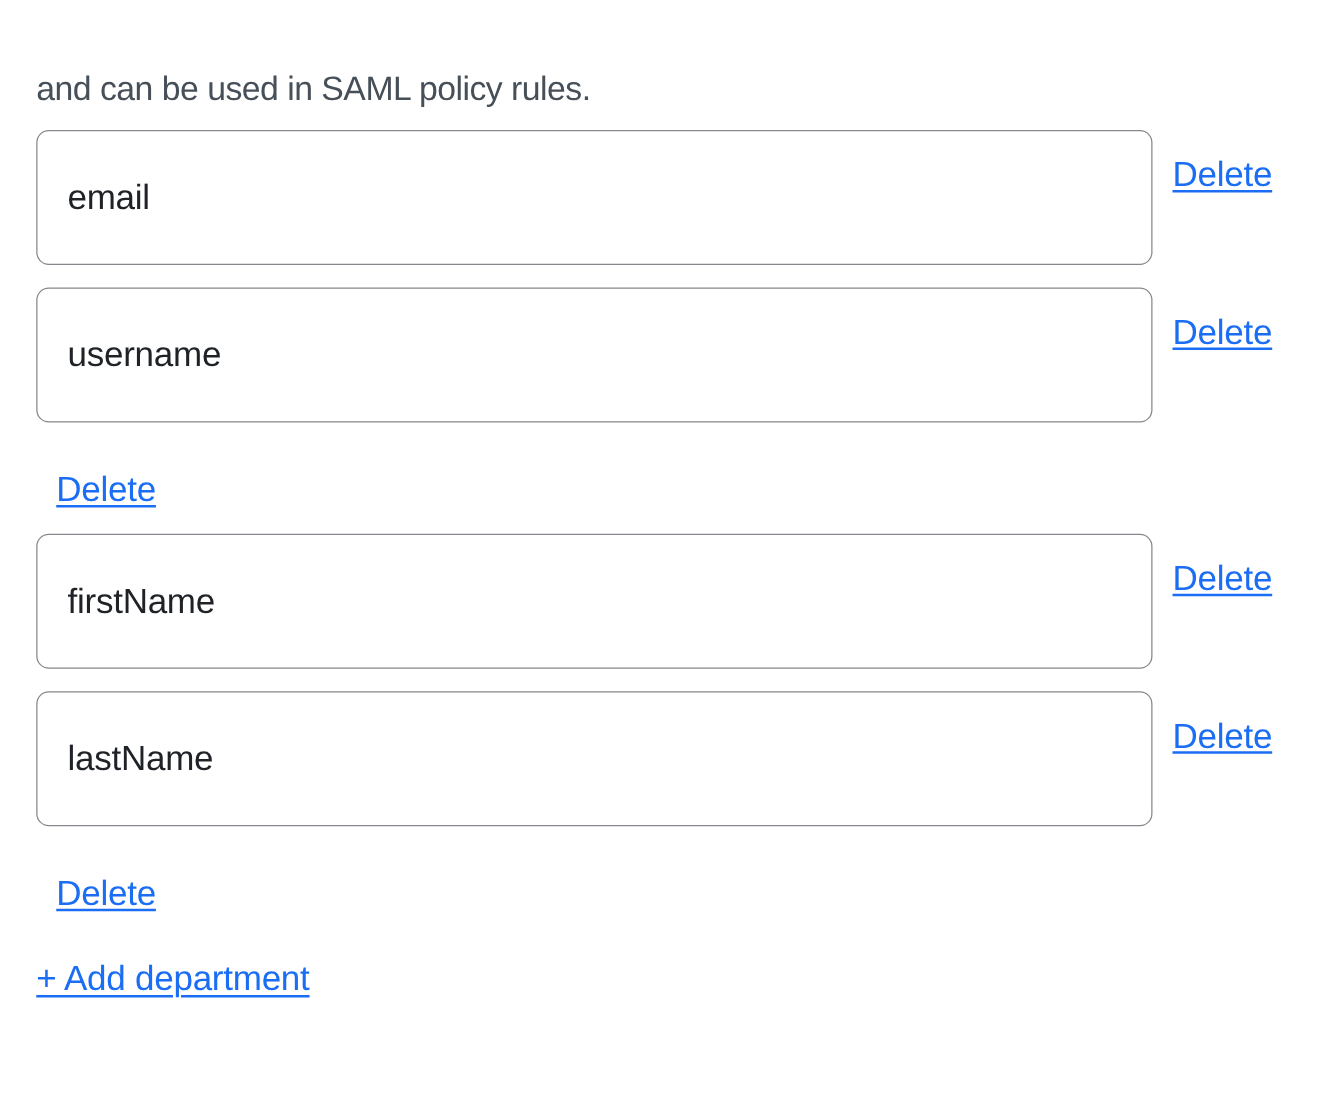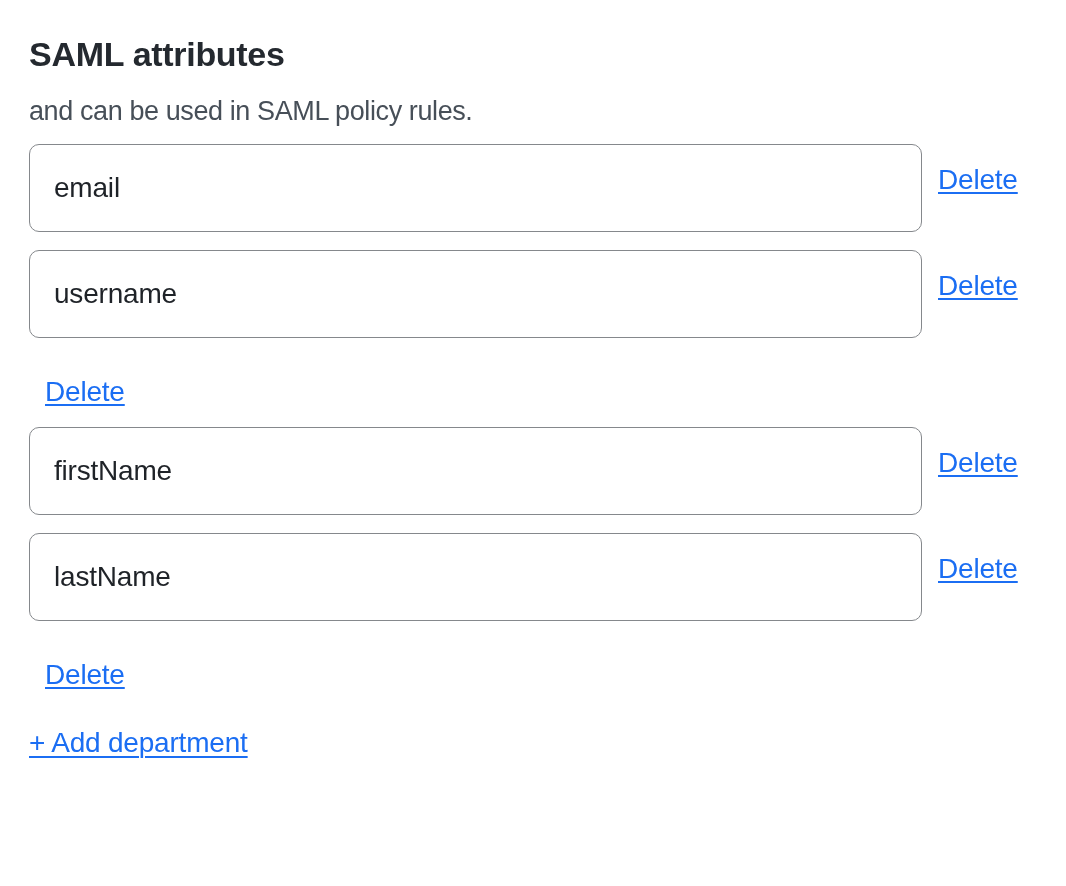--- a/index.html
+++ b/index.html
@@ -39,21 +39,21 @@
   .attr-rows {
     margin-top: 6px;
   }
   .attr-row {
     display: flex;
     align-items: flex-start;
     margin-bottom: 18px;
   }
   .attr-input {
     width: 893px;
-    height: 88px;
+    height: 108px;
     box-sizing: border-box;
     border: 1.5px solid #85888c;
     border-radius: 10px;
     padding: 0 24px;
     font-family: inherit;
     font-size: 28px;
     letter-spacing: -0.2px;
     color: #1f2328;
     background: #ffffff;
     outline: none;
@@ -83,21 +83,20 @@
     text-underline-offset: 4px;
     cursor: pointer;
     white-space: nowrap;
   }
 </style>
 </head>
 <body>
 
 <div class="container">
 
-  <h2 class="section-title">SAML attributes</h2>
 
   <div class="section-description">
     <span class="desc-line">and can be used in SAML policy rules.</span>
   </div>
 
   <div class="attr-rows">
 
     <div class="attr-row">
       <input type="text" class="attr-input" value="email" style="">
       <a class="delete-link" href="#">Delete</a>

